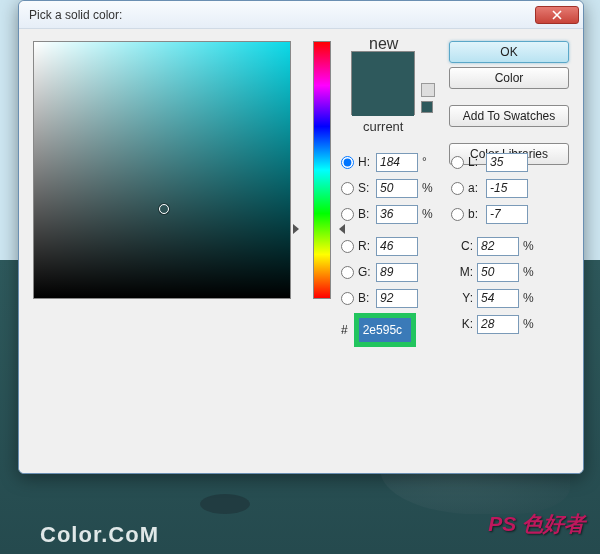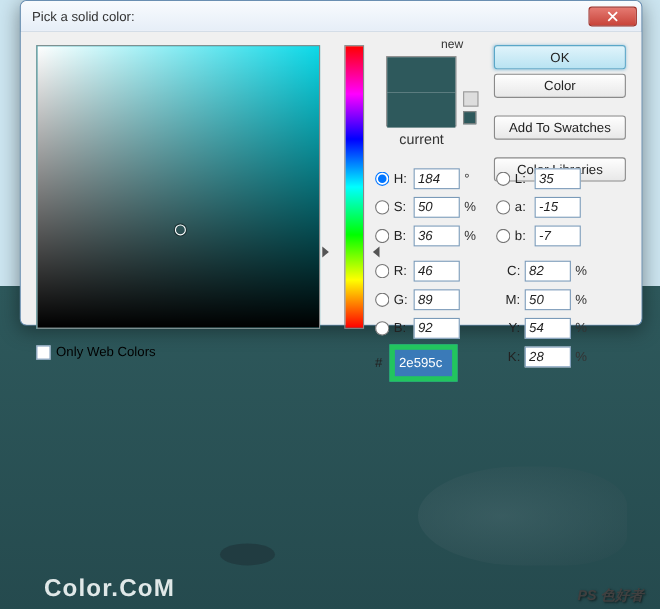--- a/index.html
+++ b/index.html
@@ -1,23 +1,23 @@
 <!DOCTYPE html>
 <html><head>
 <meta charset="utf-8">
 <style>
 * { box-sizing: border-box; margin: 0; padding: 0; font-family: "Segoe UI", Tahoma, sans-serif; font-size: 12px; }
 body { width: 600px; height: 554px; background: linear-gradient(to bottom, #cce5f0 0%, #cce5f0 47%, #2e595c 47%, #2a5053 100%); position: relative; overflow: hidden; }
 .underwater { position: absolute; top: 260px; left: 0; right: 0; bottom: 0; background: linear-gradient(to bottom, #2e595c, #254a4e); }
 .fish1 { position: absolute; right: 30px; bottom: 40px; width: 190px; height: 90px; background: radial-gradient(ellipse at 40% 50%, rgba(80,110,115,.7), rgba(40,70,75,.4)); border-radius: 50% 40% 30% 50%; opacity: .6; }
 .fish2 { position: absolute; left: 200px; bottom: 40px; width: 50px; height: 20px; background: rgba(30,50,55,.6); border-radius: 50%; }
-.watermark { position: absolute; bottom: 4px; right: 15px; color: #404040; font-size: 13px; font-weight: bold; text-shadow: 1px 1px 2px rgba(0,0,0,.6); font-style: italic; }
+.watermark { position: absolute; bottom: 16px; right: 15px; color: #be185d; font-size: 21px; font-weight: bold; text-shadow: 1px 1px 2px rgba(0,0,0,.6); font-style: italic; }
 .watermark2 { position: absolute; bottom: 6px; left: 40px; color: #e0e8e8; font-size: 22px; font-weight: bold; letter-spacing: 1px; font-family: Arial, sans-serif; }
 
-.dialog { position: absolute; top: 0; left: 18px; width: 566px; height: 296px; background: #fdfdfd; border: 1px solid #6a8fb2; border-radius: 6px; box-shadow: 0 4px 18px rgba(0,0,0,.4); }
+.dialog { position: absolute; top: 0; left: 18px; width: 566px; height: 474px; background: #fdfdfd; border: 1px solid #6a8fb2; border-radius: 6px; box-shadow: 0 4px 18px rgba(0,0,0,.4); }
 .titlebar { height: 28px; background: linear-gradient(to bottom, #f8fbfe, #e6eef7); border-bottom: 1px solid #d0dae5; border-radius: 6px 6px 0 0; display: flex; align-items: center; padding: 0 4px 0 10px; }
 .titlebar-text { flex: 1; color: #333; }
 .close-btn { width: 44px; height: 18px; background: linear-gradient(to bottom, #e57a72, #c8443a); border: 1px solid #a03028; border-radius: 3px; display: flex; align-items: center; justify-content: center; cursor: pointer; }
 .close-btn svg { width: 10px; height: 10px; }
 
 .body { position: absolute; top: 28px; left: 0; right: 0; bottom: 0; background: #f0f0f0; border-radius: 0 0 6px 6px; padding: 12px; }
 
 .sv-picker { position: absolute; top: 12px; left: 14px; width: 258px; height: 258px; border: 1px solid #888; cursor: crosshair;
   background: linear-gradient(to top, #000, rgba(0,0,0,0)), linear-gradient(to right, #fff, rgba(255,255,255,0)), #0cd9e8; }
 .sv-marker { position: absolute; width: 10px; height: 10px; border: 1px solid #fff; border-radius: 50%; left: 125px; top: 162px; box-shadow: 0 0 0 1px rgba(0,0,0,.4); }
@@ -25,21 +25,21 @@
 .slider-arrows::before, .slider-arrows::after { content:''; position:absolute; top:0; border-top:5px solid transparent; border-bottom:5px solid transparent; }
 .slider-arrows::before { left:0; border-left:6px solid #555; }
 .slider-arrows::after { right:-34px; border-right:6px solid #555; }
 
 .hue-slider { position: absolute; top: 12px; left: 294px; width: 18px; height: 258px; border: 1px solid #888; cursor: pointer;
   background: linear-gradient(to bottom, #ff0000 0%, #ff00ff 17%, #0000ff 33%, #00ffff 50%, #00ff00 67%, #ffff00 83%, #ff0000 100%); }
 
 .preview { position: absolute; top: 22px; left: 332px; width: 64px; height: 64px; border: 1px solid #888; }
 .preview .new { height: 32px; background: #2e595c; }
 .preview .current { height: 32px; background: #2e595c; }
-.label-new { position: absolute; top: 6px; left: 350px; font-size: 11px; color: #333; margin-left: 32px; }
+.label-new { position: absolute; top: 6px; left: 350px; font-size: 16px; color: #333; }
 .label-current { position: absolute; top: 90px; left: 344px; font-size: 13px; color: #333; }
 .cube-icon { position: absolute; top: 54px; left: 402px; width: 14px; height: 14px; border: 1px solid #999; background: #ddd; }
 .mini-swatch { position: absolute; top: 72px; left: 402px; width: 12px; height: 12px; border: 1px solid #888; background: #2e595c; }
 
 .btn-col { position: absolute; top: 12px; right: 14px; width: 120px; display: flex; flex-direction: column; gap: 4px; }
 .btn { height: 22px; background: linear-gradient(to bottom, #fefefe, #e8e8e8); border: 1px solid #8a8a8a; border-radius: 3px; cursor: pointer; display: flex; align-items: center; justify-content: center; color: #222; }
 .btn.ok { background: linear-gradient(to bottom, #e0f4fb, #b9e3f2); border-color: #5aa7c8; box-shadow: 0 0 3px rgba(80,160,200,.6); }
 .btn-gap { height: 8px; }
 
 .fields { position: absolute; top: 120px; left: 322px; right: 14px; }
@@ -196,19 +196,15 @@
           <span class="unit">%</span>
         </div>
       </div>
     </div>
 
     <div class="hex-row">
       <span class="hex-label">#</span>
       <input class="hex-input" value="2e595c" style="">
     </div>
 
-    <div class="web-colors">
-      <div class="checkbox"></div>
-      <span>Only Web Colors</span>
-    </div>
 
   </div>
 </div>
 
 </body></html>

